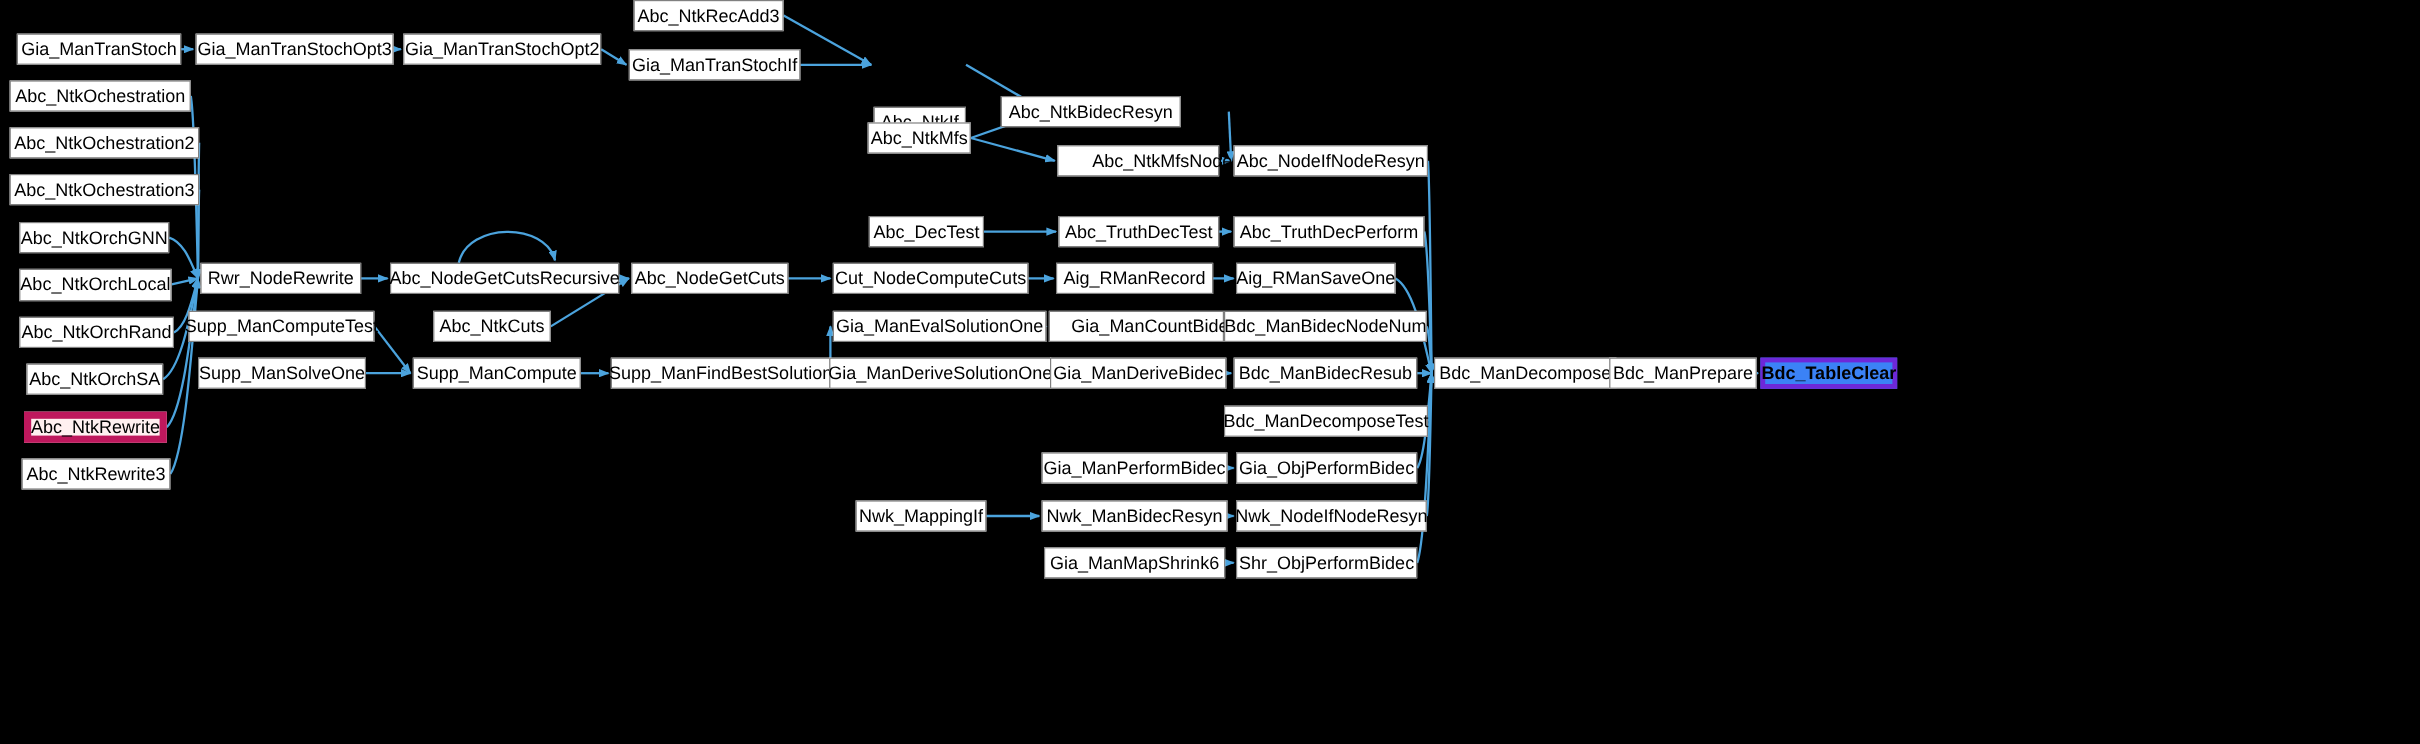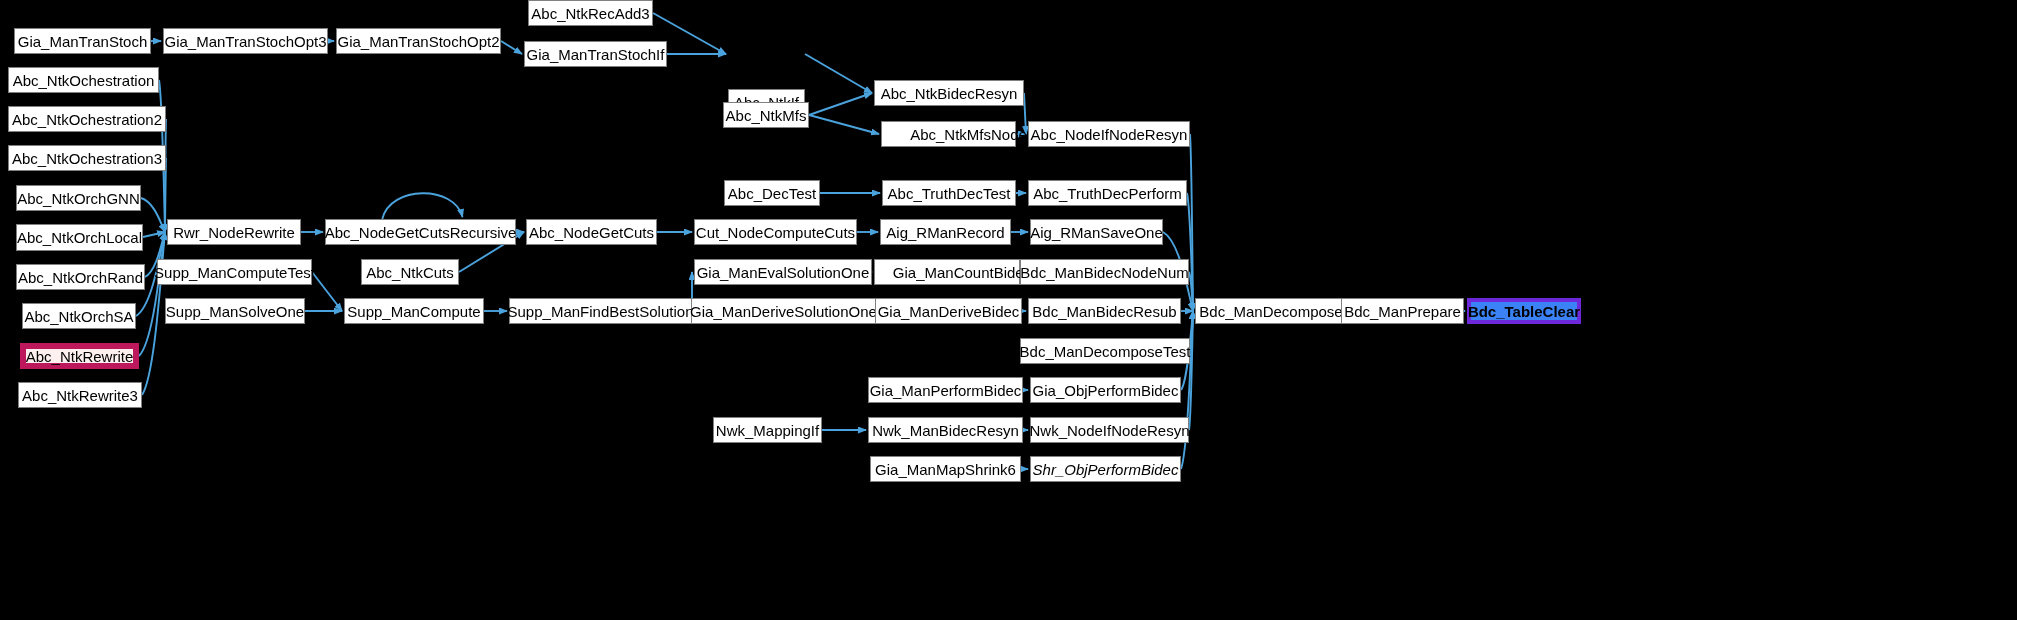--- a/index.html
+++ b/index.html
@@ -78,21 +78,21 @@
       </g>
   </svg>
   <div id="node-layer">
       <div class="node" style="left: 14px; top: 28px; width: 137px; height: 26px;">Gia_ManTranStoch</div>
       <div class="node" style="left: 163px; top: 28px; width: 165px; height: 26px;">Gia_ManTranStochOpt3</div>
       <div class="node" style="left: 336px; top: 28px; width: 165px; height: 26px;">Gia_ManTranStochOpt2</div>
       <div class="node" style="left: 528px; top: 0px; width: 125px; height: 26px;">Abc_NtkRecAdd3</div>
       <div class="node" style="left: 524px; top: 41px; width: 143px; height: 26px;">Gia_ManTranStochIf</div>
       <div class="node" style="left: 728px; top: 41px; width: 77px; height: 26px; margin-top: 48px;">Abc_NtkIf</div>
       <div class="node" style="left: 8px; top: 67px; width: 151px; height: 26px;">Abc_NtkOchestration</div>
-      <div class="node" style="left: 874px; top: 80px; width: 150px; height: 26px;">Abc_NtkBidecResyn</div>
+      <div class="node" style="left: 834px; top: 80px; width: 150px; height: 26px;">Abc_NtkBidecResyn</div>
       <div class="node" style="left: 723px; top: 102px; width: 86px; height: 26px;">Abc_NtkMfs</div>
       <div class="node" style="left: 8px; top: 106px; width: 158px; height: 26px;">Abc_NtkOchestration2</div>
       <div class="node" style="left: 881px; top: 121px; width: 135px; height: 26px; padding-left: 40px;">Abc_NtkMfsNode</div>
       <div class="node" style="left: 1028px; top: 121px; width: 162px; height: 26px;">Abc_NodeIfNodeResyn</div>
       <div class="node" style="left: 8px; top: 145px; width: 158px; height: 26px;">Abc_NtkOchestration3</div>
       <div class="node" style="left: 16px; top: 185px; width: 125px; height: 26px;">Abc_NtkOrchGNN</div>
       <div class="node" style="left: 724px; top: 180px; width: 96px; height: 26px;">Abc_DecTest</div>
       <div class="node" style="left: 882px; top: 180px; width: 134px; height: 26px;">Abc_TruthDecTest</div>
       <div class="node" style="left: 1028px; top: 180px; width: 159px; height: 26px;">Abc_TruthDecPerform</div>
       <div class="node" style="left: 16px; top: 224px; width: 127px; height: 27px;">Abc_NtkOrchLocal</div>
@@ -120,15 +120,15 @@
       <div class="node current" style="left: 1467px; top: 298px; width: 114px; height: 26px;">Bdc_TableClear</div>
       <div class="node highlight" style="left: 20px; top: 343px; width: 119px; height: 26px;">Abc_NtkRewrite</div>
       <div class="node" style="left: 1020px; top: 338px; width: 170px; height: 26px;">Bdc_ManDecomposeTest</div>
       <div class="node" style="left: 18px; top: 382px; width: 124px; height: 26px;">Abc_NtkRewrite3</div>
       <div class="node" style="left: 868px; top: 377px; width: 155px; height: 26px;">Gia_ManPerformBidec</div>
       <div class="node" style="left: 1030px; top: 377px; width: 151px; height: 26px;">Gia_ObjPerformBidec</div>
       <div class="node" style="left: 713px; top: 417px; width: 109px; height: 26px;">Nwk_MappingIf</div>
       <div class="node" style="left: 868px; top: 417px; width: 155px; height: 26px;">Nwk_ManBidecResyn</div>
       <div class="node" style="left: 1030px; top: 417px; width: 159px; height: 26px;">Nwk_NodeIfNodeResyn</div>
       <div class="node" style="left: 870px; top: 456px; width: 151px; height: 26px;">Gia_ManMapShrink6</div>
-      <div class="node" style="left: 1030px; top: 456px; width: 151px; height: 26px; font-style: italic;">Shr_ObjPerformBidec</div>
+      <div class="node" style="left: 1030px; top: 456px; width: 151px; height: 26px;">Shr_ObjPerformBidec</div>
     </div>
 </div>
 
 </body></html>

